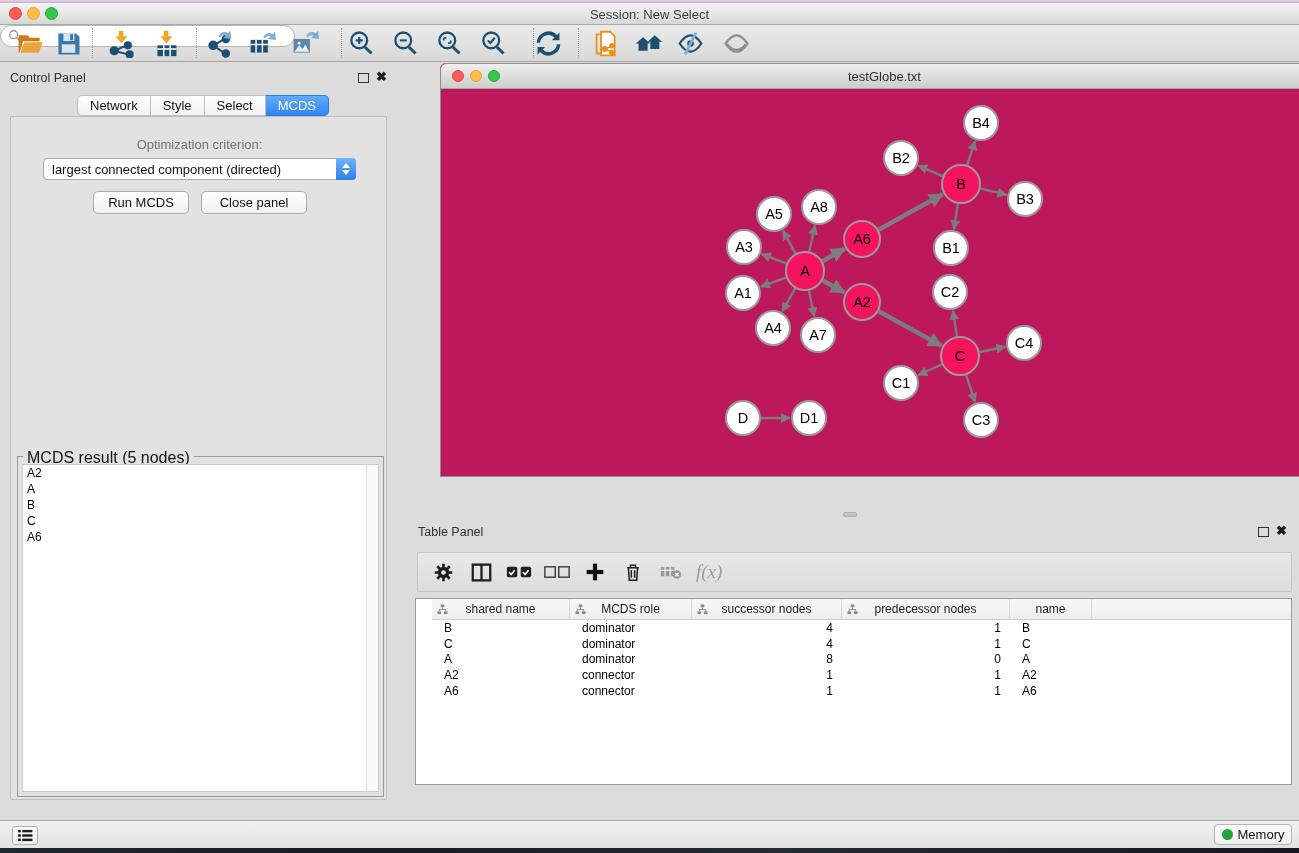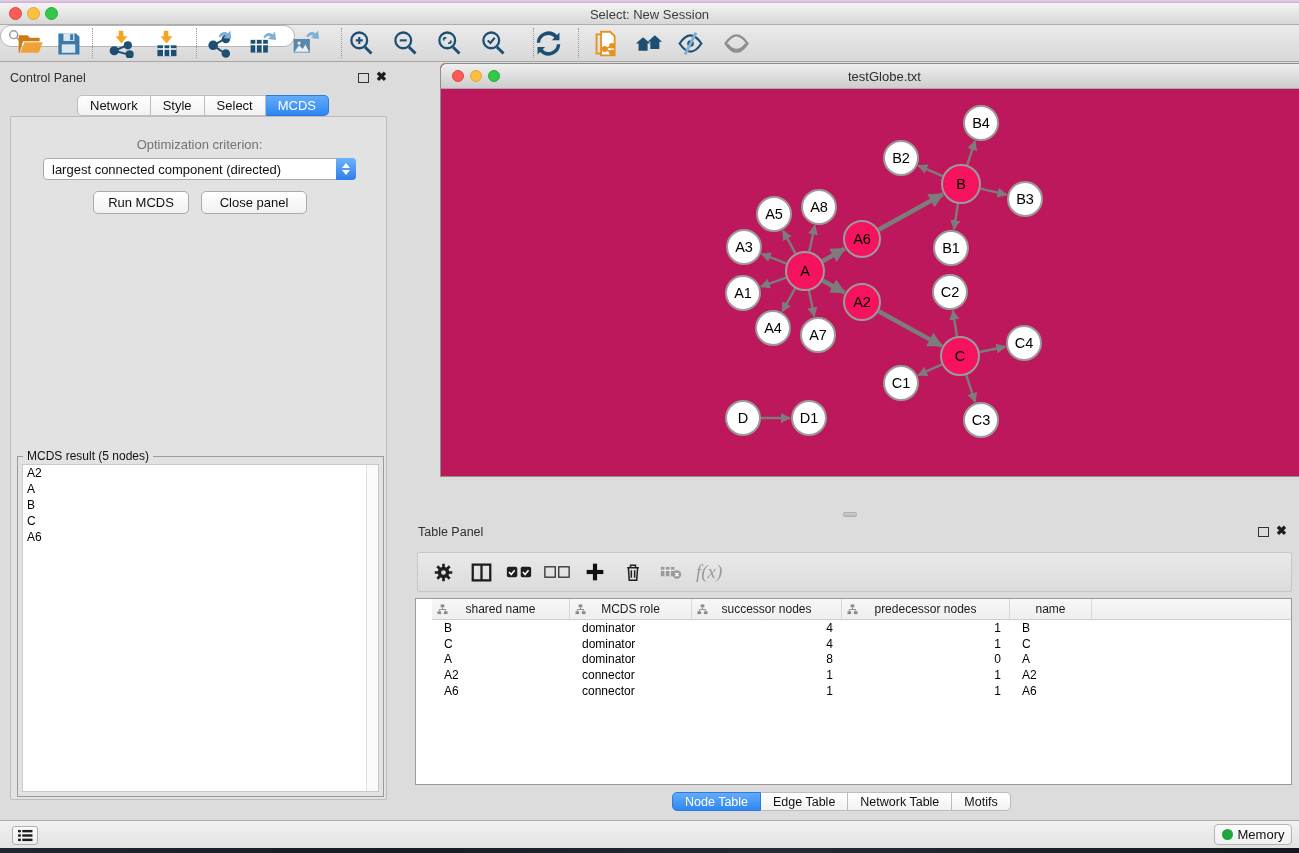--- a/index.html
+++ b/index.html
@@ -40,21 +40,21 @@
   .opt-label { left:0; width:377px; top:20px; text-align:center; font-size:13px; color:#737373; }
   .dropdown { left:32px; top:41px; width:313px; height:22px; background:#fff; border:1px solid #A9A9A9; border-radius:4px; display:flex; align-items:center; }
   .dropdown .val { flex:1; font-size:13px; padding-left:8px; color:#111; white-space:nowrap; overflow:hidden; }
   .dd-stepper { width:20px; height:22px; margin:-1px -1px -1px 0; border-radius:0 4px 4px 0; background:linear-gradient(#6FB3FA,#2F7FE8); display:flex; flex-direction:column; align-items:center; justify-content:center; gap:2px; }
   .dd-stepper .up { width:0;height:0;border-left:4px solid transparent;border-right:4px solid transparent;border-bottom:5px solid #fff; }
   .dd-stepper .dn { width:0;height:0;border-left:4px solid transparent;border-right:4px solid transparent;border-top:5px solid #fff; }
   .cp-btn { top:74px; height:23px; background:linear-gradient(#FFFFFF,#F1F1F1); border:1px solid #ABABAB; border-radius:5px; font-size:13px; color:#111; text-align:center; line-height:21px; }
   .btn-run { left:82px; width:96px; }
   .btn-close { left:190px; width:106px; }
   .fieldset { left:6px; top:339px; width:367px; height:341px; border:1px solid #9A9A9A; }
-  .fieldset .legend { position:absolute; left:5px; top:-8px; background:#E2E2E2; padding:0 4px; font-size:12px; color:#111; }
+  .fieldset .legend { position:absolute; left:5px; top:-8px; background:#E2E2E2; padding:0 4px; font-size:16px; color:#111; }
   .result-list { position:absolute; left:4px; top:7px; right:4px; bottom:4px; background:#fff; border:1px solid #C9C9C9; }
   .result-scroll { position:absolute; right:0; top:0; bottom:0; width:12px; background:#FAFAFA; border-left:1px solid #E0E0E0; }
   .result-item { font-size:12px; color:#000; padding:1.5px 0 1.5px 4px; line-height:13px; }
 
   
   .netwin { left:408px; top:63px; width:889px; height:414px; background:#be185d; border:1px solid #8E8E8E; border-radius:5px 5px 0 0;margin-left:32px; }
   .netwin-titlebar { left:0; top:0; width:100%; height:25px; background:linear-gradient(#EFEFEF,#CDCDCD); border-bottom:1px solid #A8A8A8; border-radius:5px 5px 0 0; }
   .ntl { width:12px; height:12px; border-radius:50%; top:6px; }
   .ntl.red { left:11px; background:#FC5B57; border:1px solid #E2463F; }
   .ntl.yel { left:29px; background:#FDBE41; border:1px solid #E0A73A; }
@@ -92,21 +92,21 @@
 <body>
 
 <div class="screen">
 
   <div class="abs desk-top"></div>
 
   <div class="abs titlebar">
     <div class="abs tl red"></div>
     <div class="abs tl yel"></div>
     <div class="abs tl grn"></div>
-    <div class="abs app-title">Select: New Session</div>
+    <div class="abs app-title">Session: New Select</div>
   </div>
 
   <div class="abs toolbar">
     <div class="abs tb-btn" style="left:12px">
       <svg width="28" height="28" viewBox="0 0 32 32">
           <path d="M3 7h10l3 3h11v4H8L4 27H3z" fill="#D07B12"></path>
           <path d="M5 27l4.5-12h21L26 27z" fill="#EFA23A"></path>
         </svg>
     </div>
     <div class="abs tb-btn" style="left:50px">
@@ -546,26 +546,20 @@
         <div class="trow">
           <div class="td c0 l">A6</div>
           <div class="td c1 l">connector</div>
           <div class="td c2 r">1</div>
           <div class="td c3 r">1</div>
           <div class="td c4 l">A6</div>
         </div>
       </div>
   </div>
 
-  <div class="abs seg-tabs tp-tabs">
-      <div class="seg-tab selected">Node Table</div>
-      <div class="seg-tab">Edge Table</div>
-      <div class="seg-tab">Network Table</div>
-      <div class="seg-tab">Motifs</div>
-    </div>
 
   <div class="abs statusbar">
     <div class="abs list-btn">
       <svg width="15" height="13" viewBox="0 0 16 14">
           <g fill="#1c1c1c">
             <rect x="0" y="1" width="3" height="2.6"></rect>
             <rect x="4.5" y="1" width="11" height="2.6"></rect>
             <rect x="0" y="5.7" width="3" height="2.6"></rect>
             <rect x="4.5" y="5.7" width="11" height="2.6"></rect>
             <rect x="0" y="10.4" width="3" height="2.6"></rect>

